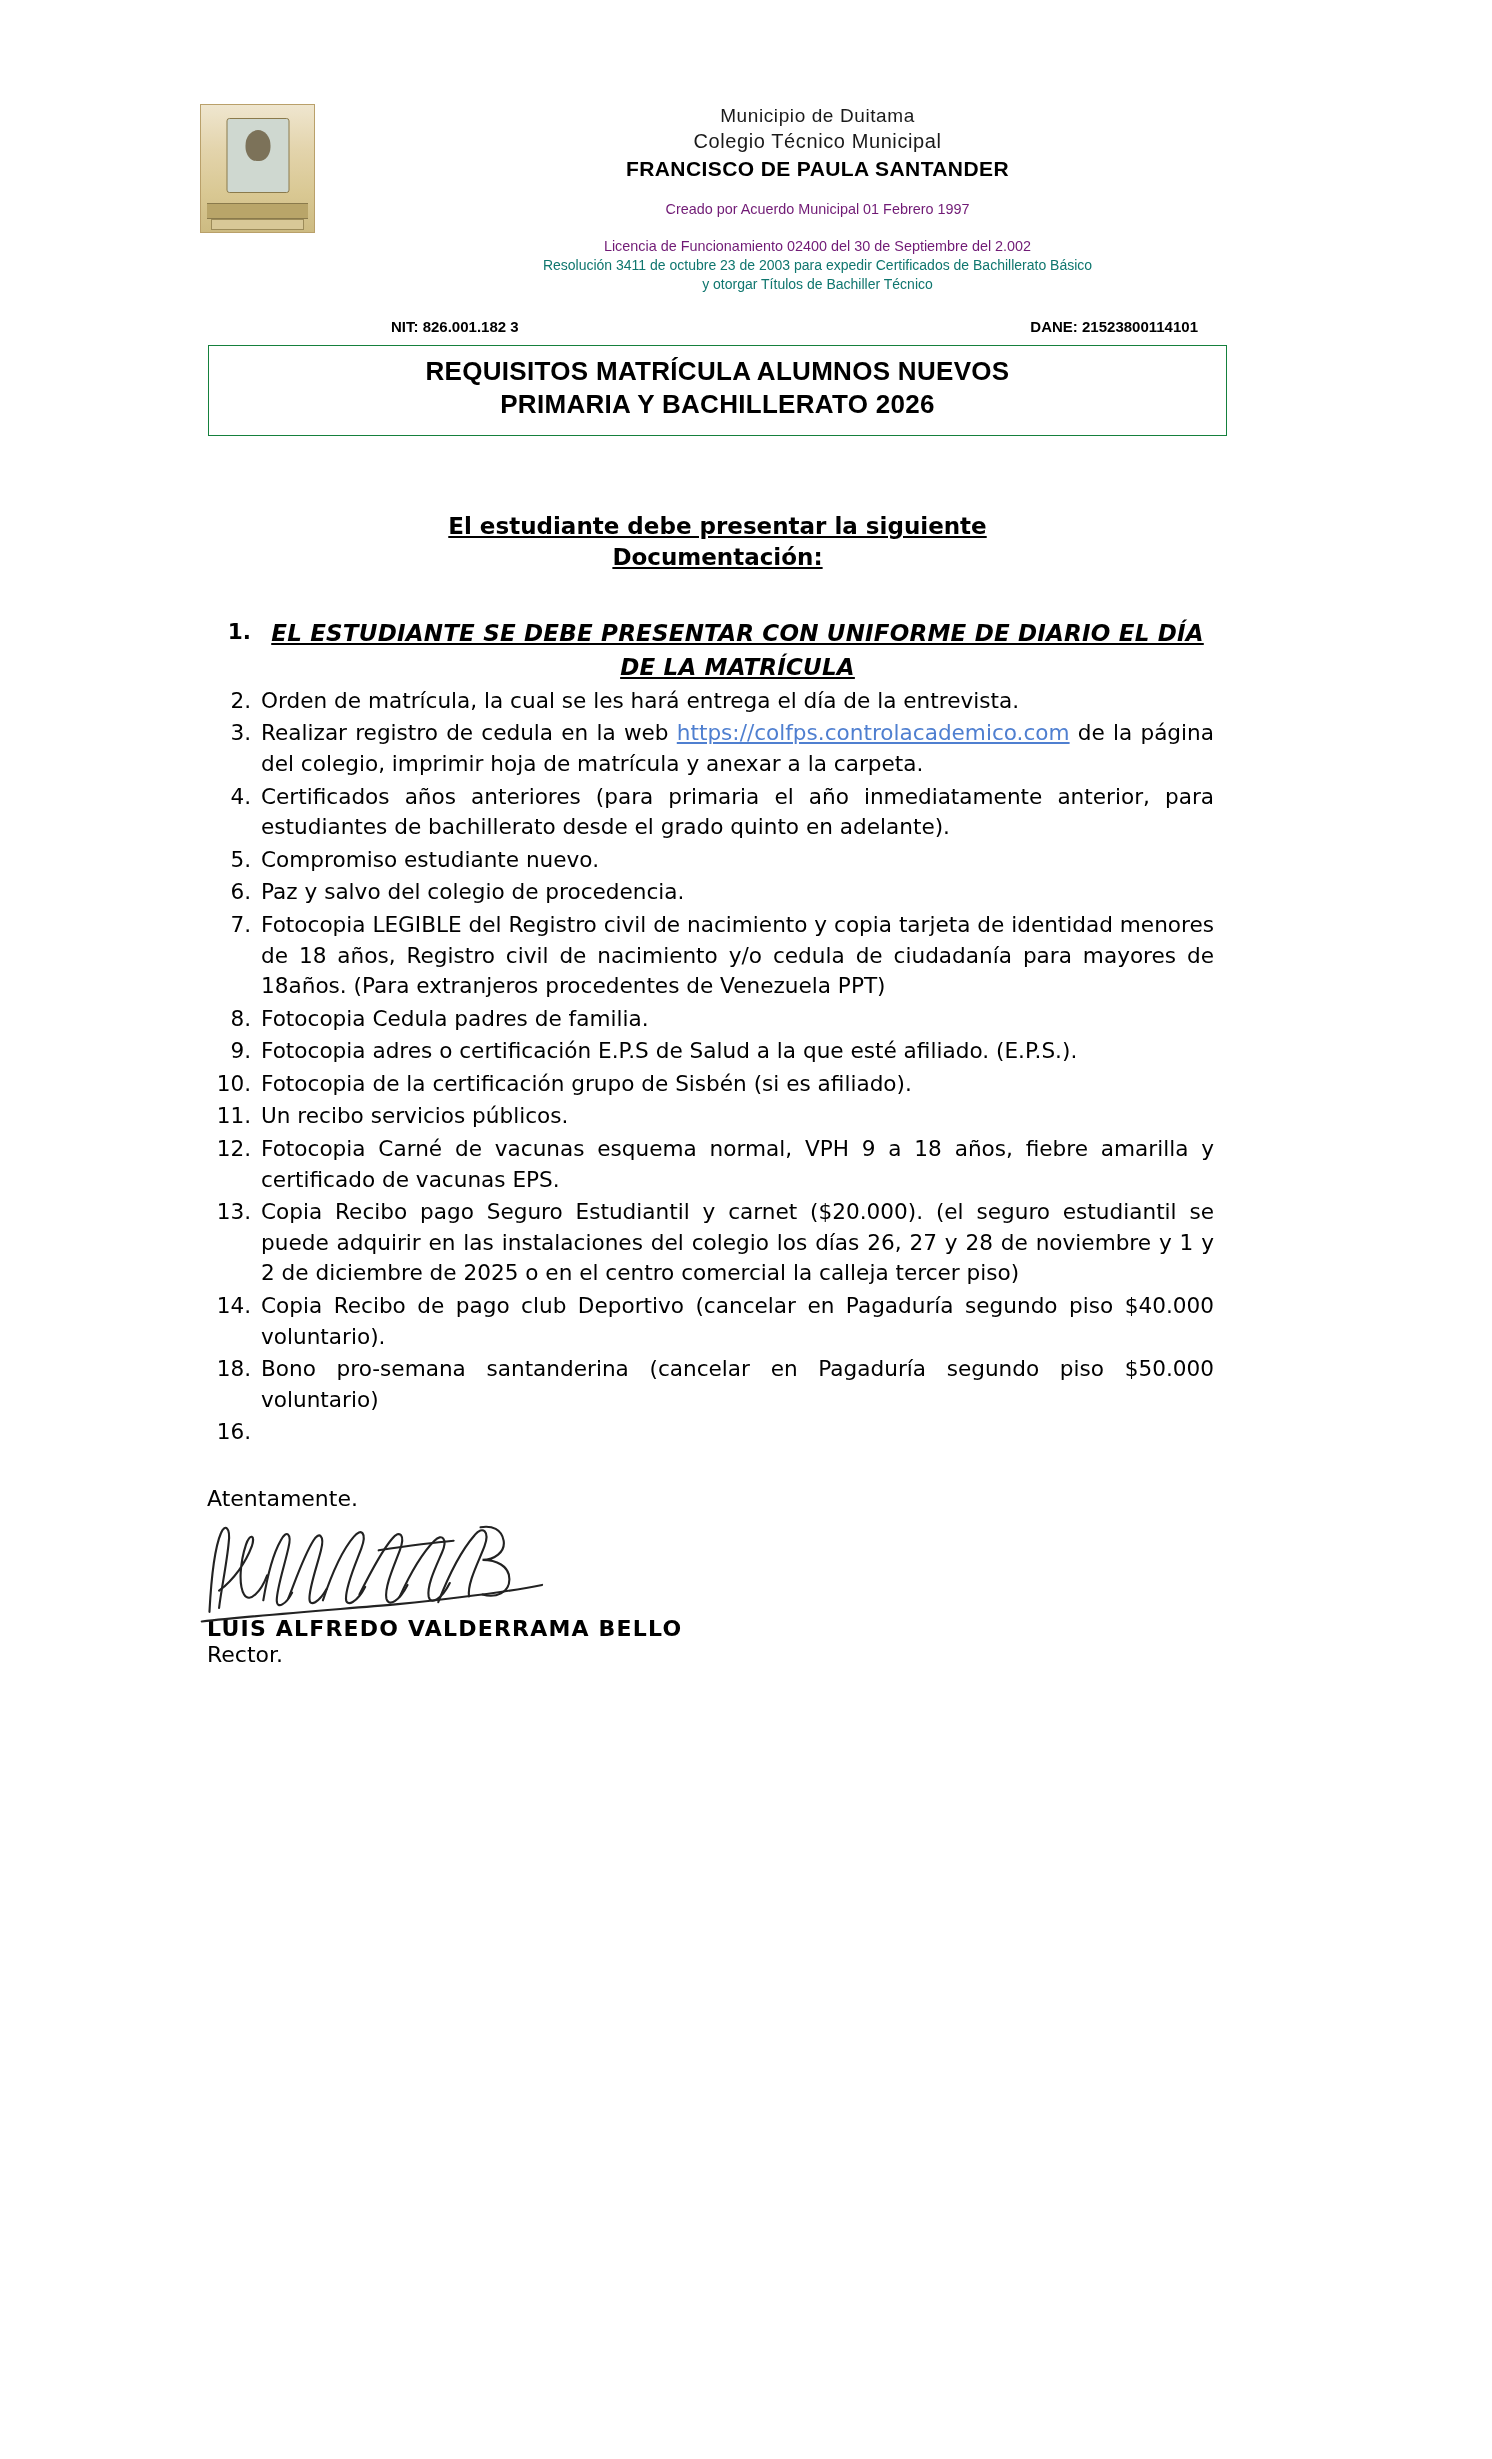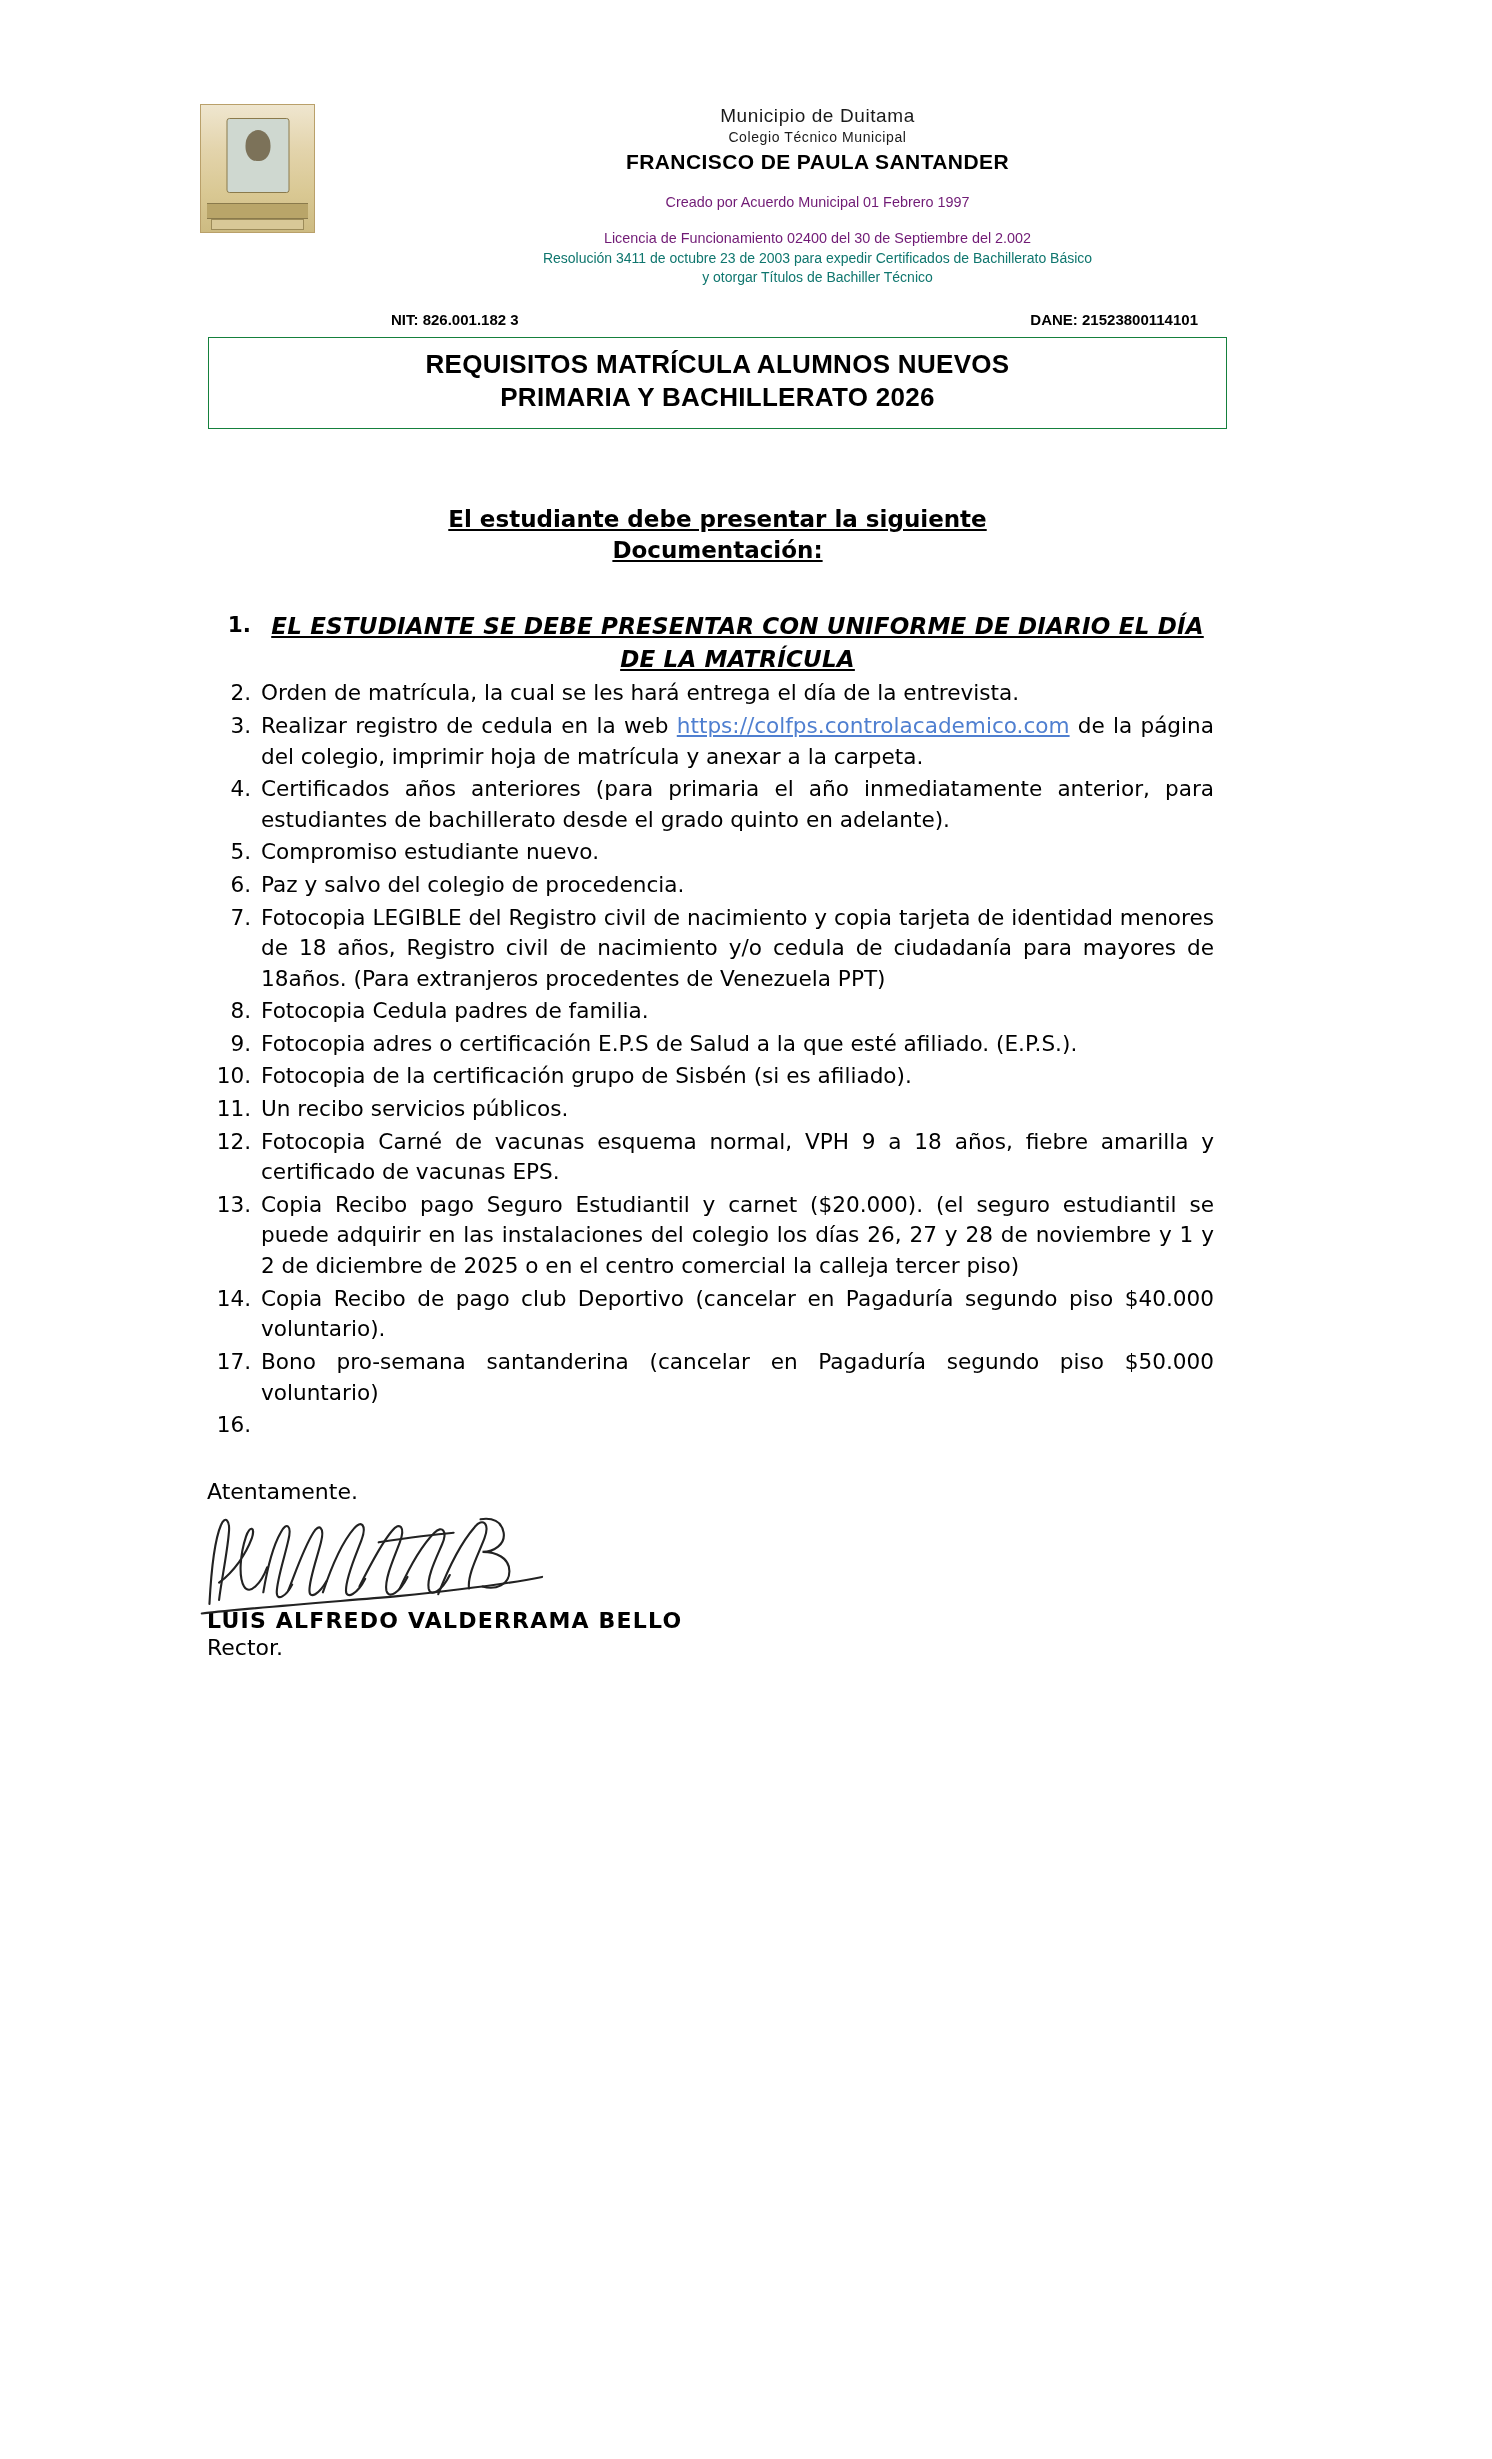--- a/index.html
+++ b/index.html
@@ -87,21 +87,21 @@
     padding-left: 113px;
     padding-right: 115px;
     line-height: 1.22;
   }
   .h-line1 {
     font-size: 19px;
     letter-spacing: 0.6px;
     color: #1a1a1a;
   }
   .h-line2 {
-    font-size: 14px;
+    font-size: 20px;
     letter-spacing: 0.6px;
     color: #1a1a1a;
     margin-top: 1.9px;
   }
   .h-line3 {
     font-size: 21px;
     font-weight: bold;
     letter-spacing: 0.4px;
     margin-top: 2.9px;
   }
@@ -339,21 +339,21 @@
         <span class="num">13.</span>
         <span>Copia Recibo pago Seguro Estudiantil y carnet ($20.000). (el seguro estudiantil se puede adquirir en las instalaciones del colegio los días 26, 27 y 28 de noviembre y 1 y 2 de diciembre de 2025 o en el centro comercial la calleja tercer piso)</span>
       </li>
 
       <li>
         <span class="num">14.</span>
         <span>Copia Recibo de pago club Deportivo (cancelar en Pagaduría segundo piso $40.000 voluntario).</span>
       </li>
 
       <li>
-        <span class="num">17.</span>
+        <span class="num">18.</span>
         <span>Bono pro-semana santanderina (cancelar en Pagaduría segundo piso $50.000 voluntario)</span>
       </li>
 
       <li>
         <span class="num">16.</span>
       </li>
 
     </ol>
   </div>
 

